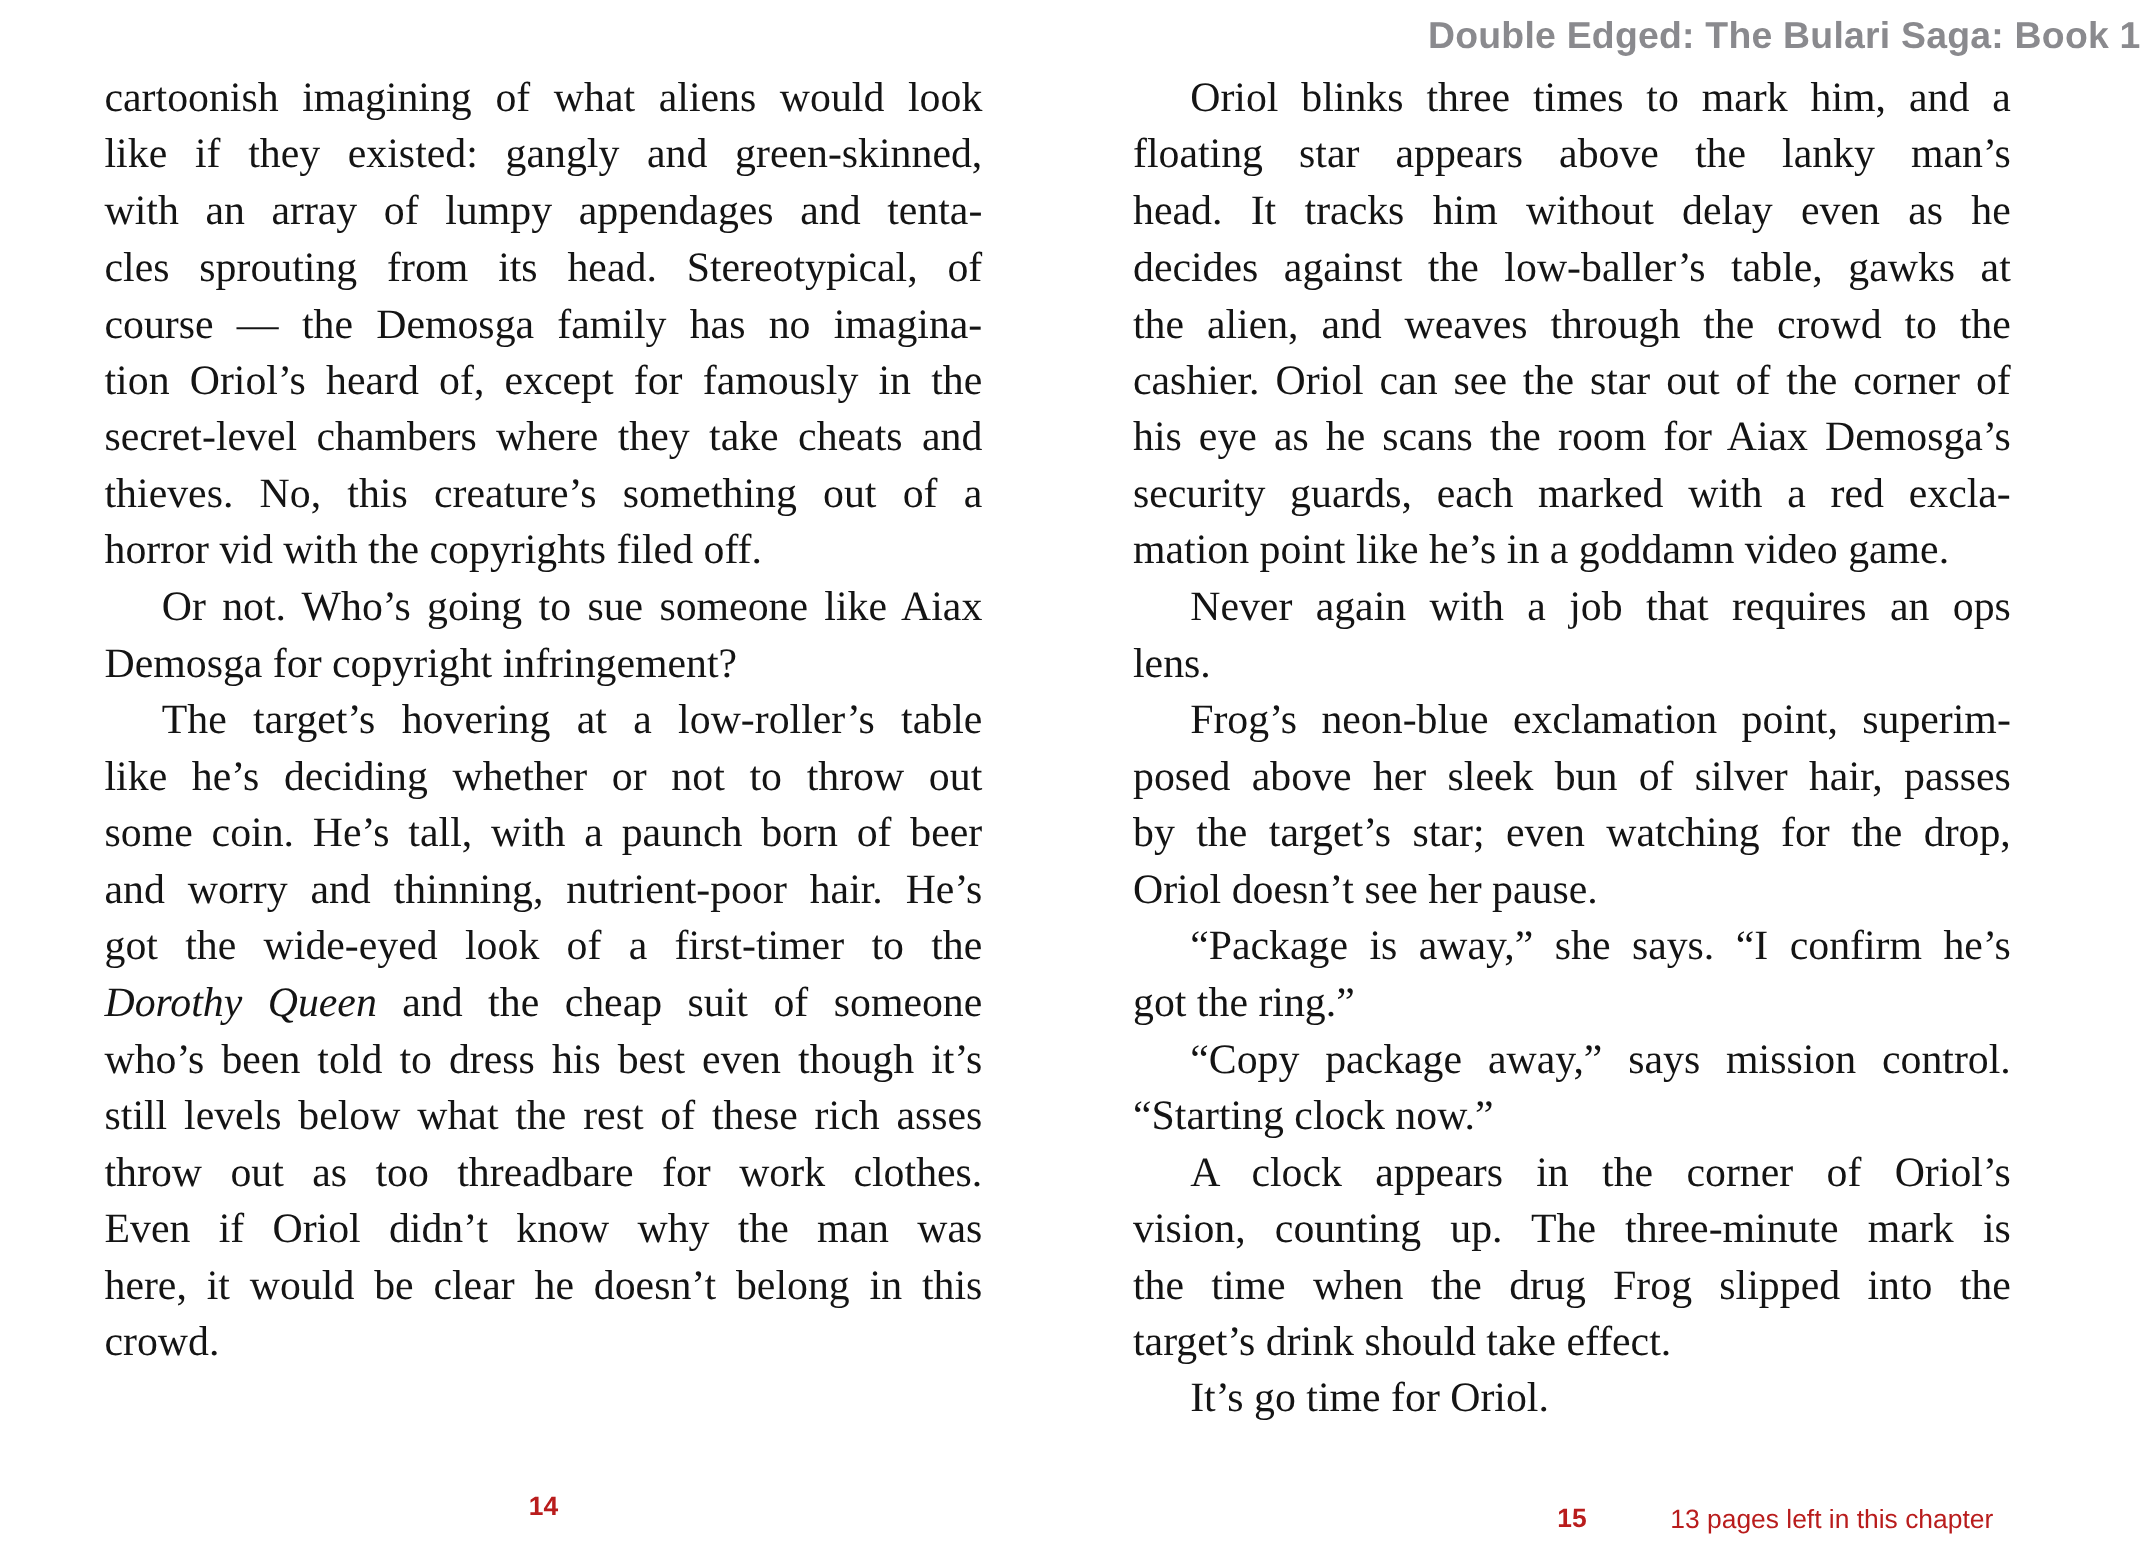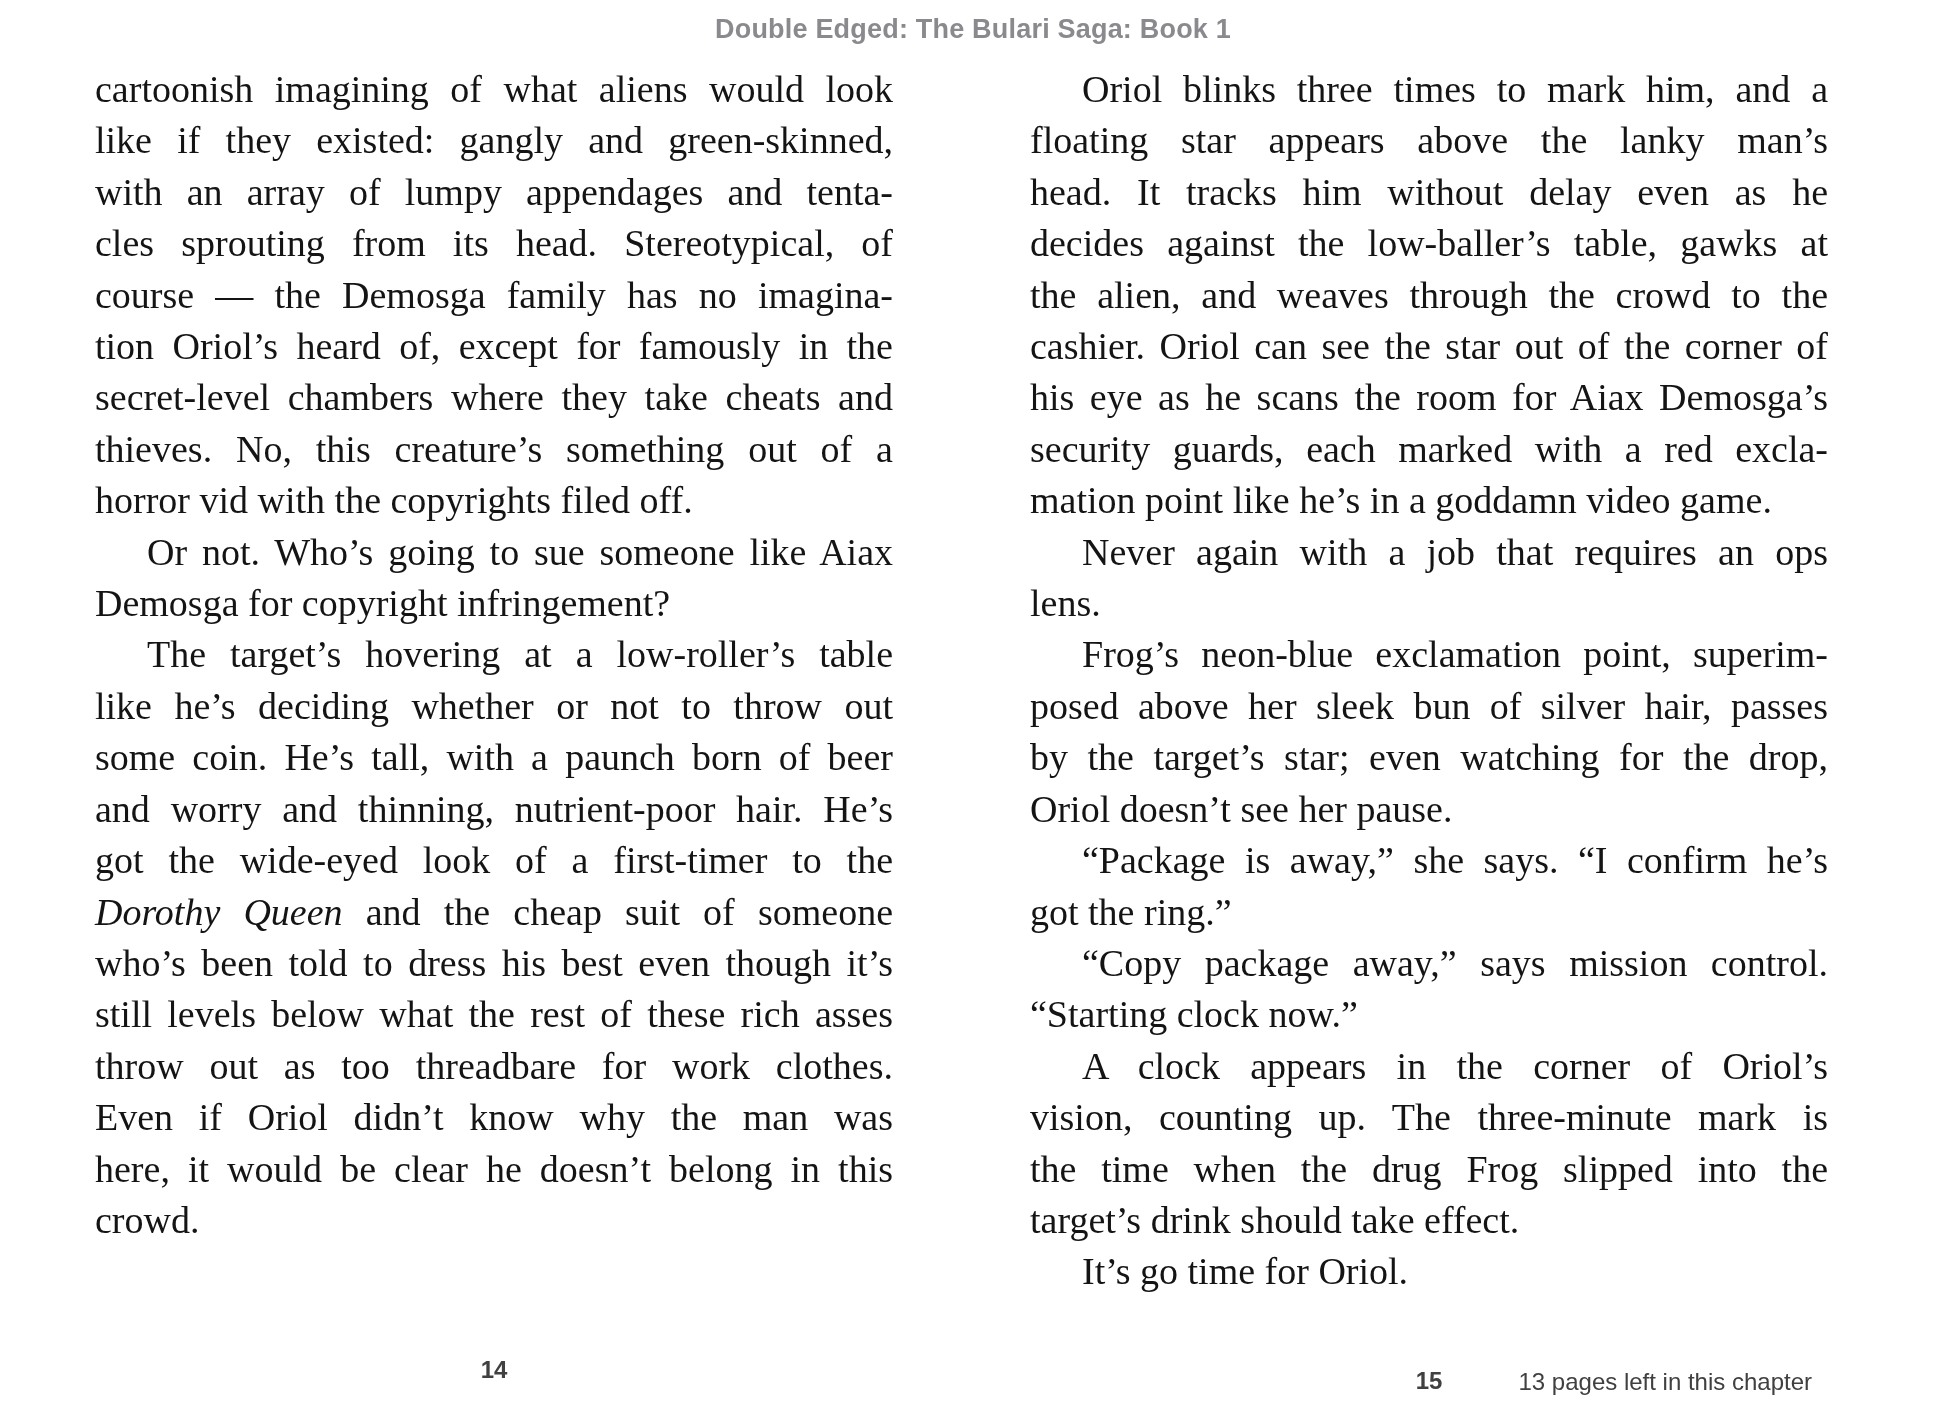--- a/index.html
+++ b/index.html
@@ -7,24 +7,24 @@
     position: relative;
     width: 1946px;
     height: 1415px;
     background: #ffffff;
     overflow: hidden;
     font-family: "Liberation Serif", "DejaVu Serif", serif;
   }
   .header {
     position: absolute;
     top: 14px; left: 0; width: 100%;
-    text-align: center;
+    text-align: right;
     font-family: "Liberation Sans", "DejaVu Sans", sans-serif;
     font-weight: 700;
-    font-size: 27px;
+    font-size: 34px;
     color: #8a8a8e;
     letter-spacing: 0.2px;
   }
   .text-column {
     position: absolute;
     top: 64px;
     width: 798px;
     color: #141414;
     font-size: 38px;
     line-height: 51.4px;
@@ -39,21 +39,21 @@
   .line.end { text-align-last: left; }
   .line.indent { text-indent: 52px; }
   .line em { font-style: italic; }
   .footer-cell {
     position: absolute;
     top: 1356px;
     width: 798px;
     height: 34px;
     font-family: "Liberation Sans", "DejaVu Sans", sans-serif;
     font-size: 24px;
-    color: #404040;
+    color: #b91c1c;
   }
   .footer-left  { left: 95px; }
   .footer-right { left: 1030px; margin-top: 11px; }
   .page-num {
     position: absolute;
     left: 0; right: 0; top: 0;
     text-align: center;
     font-weight: 700;
   }
   .pages-left {

